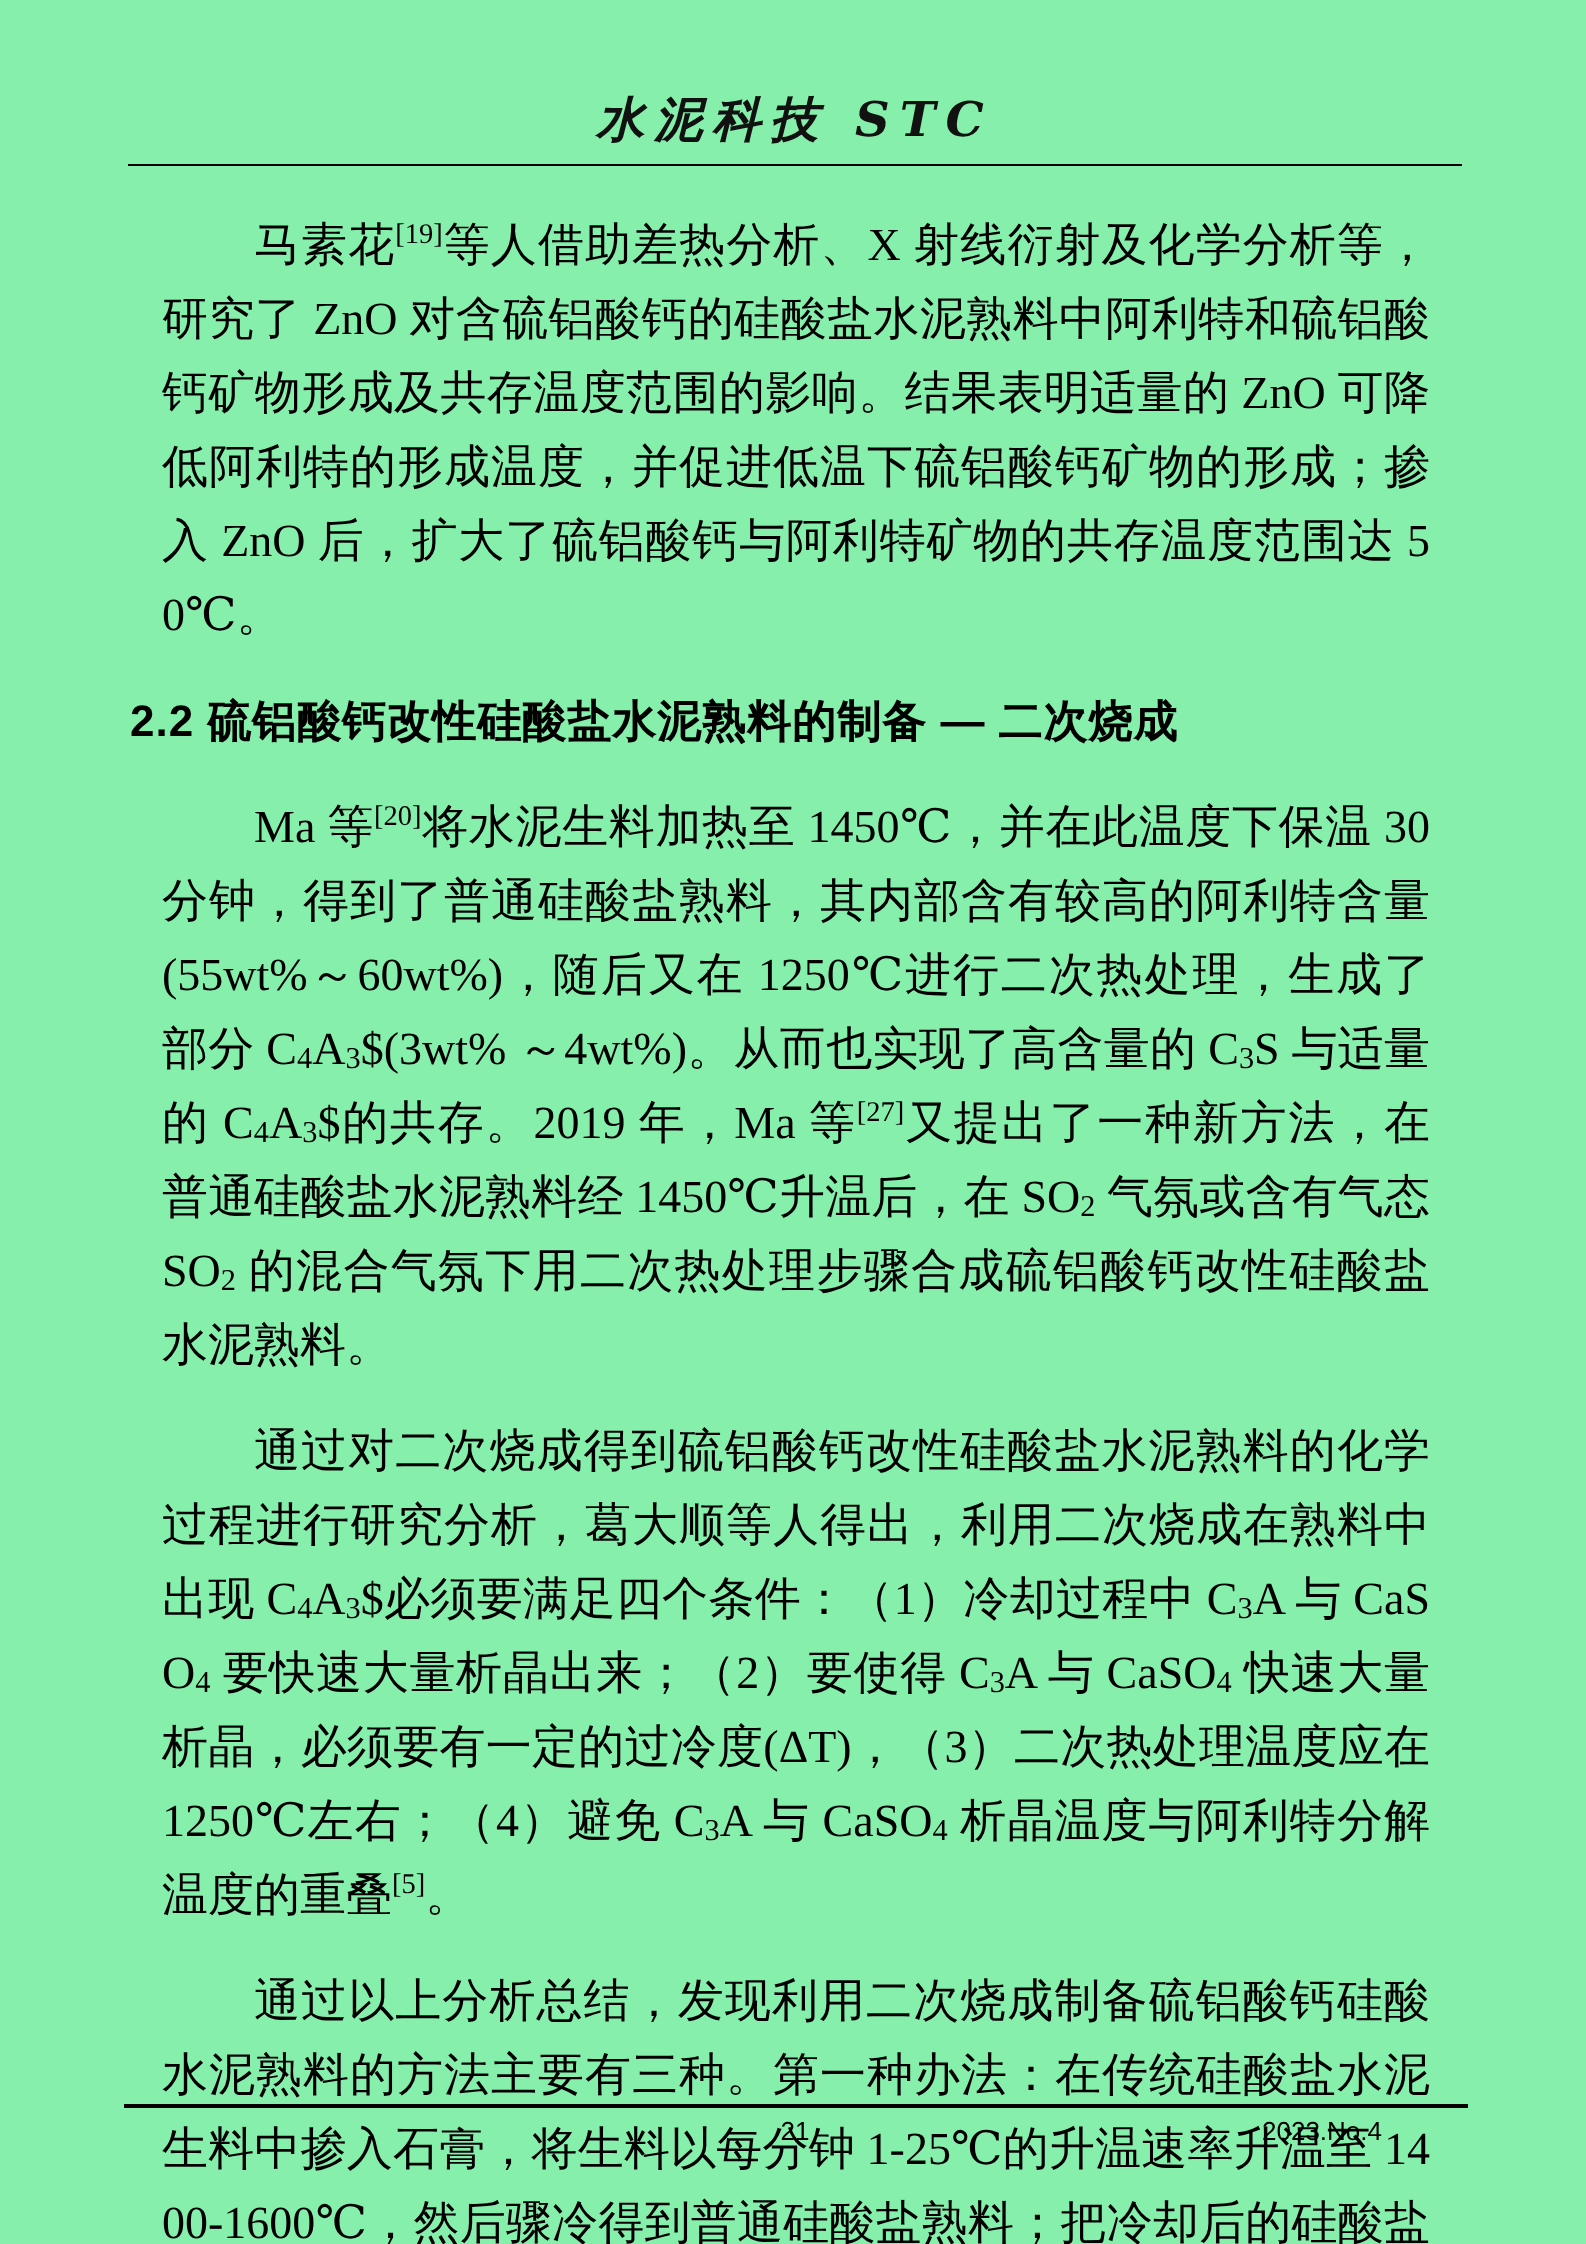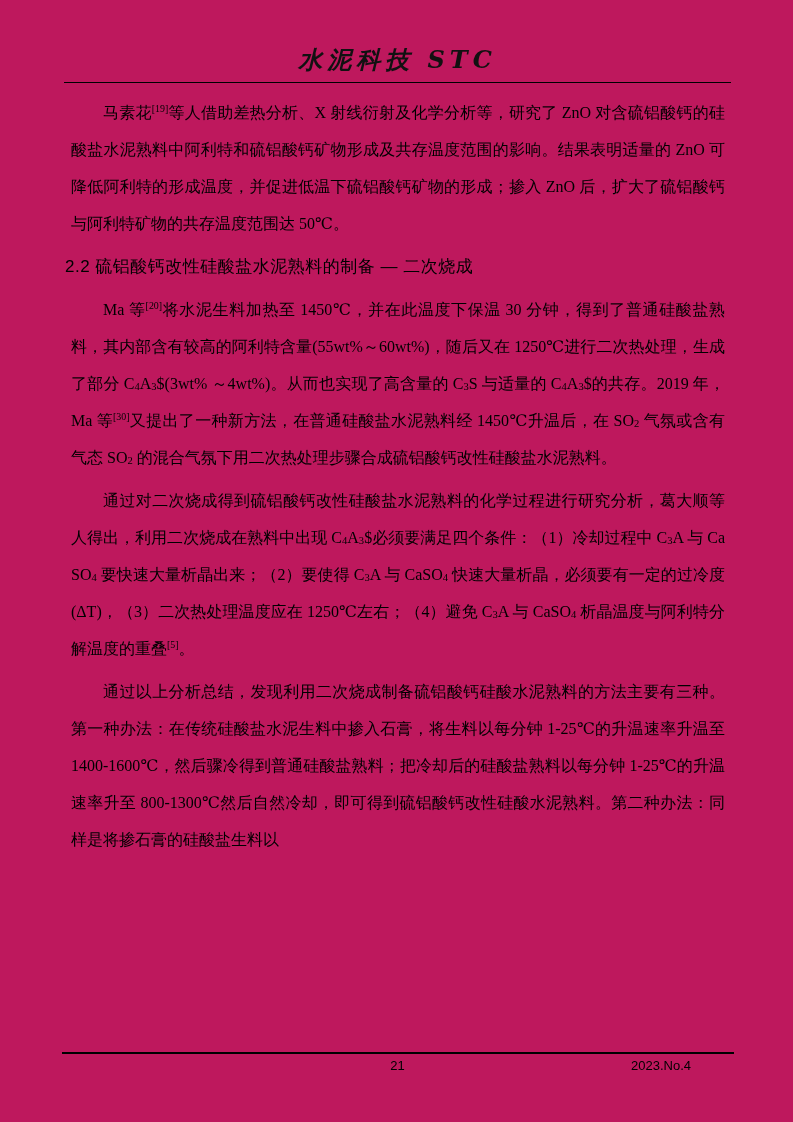--- a/index.html
+++ b/index.html
@@ -4,21 +4,21 @@
 <style>
   html, body {
     margin: 0;
     padding: 0;
     background: #ffffff;
   }
   .page {
     position: relative;
     width: 793px;
     height: 1122px;
-    background: #be185d;
+    background: #86efac;
     color: #000000;
     font-family: "Liberation Serif", "DejaVu Serif", serif;
     overflow: hidden;
   }
   
   .header {
     position: absolute;
     top: 44px;
     left: 64px;
     width: 667px;
@@ -40,43 +40,43 @@
     border-top: 1.6px solid #000000;
   }
   
   .content {
     position: absolute;
     top: 88px;
     left: 65px;
     width: 666px;
   }
   .content p {
-    margin: 6px;
-    font-size: 16px;
+    margin: 16px;
+    font-size: 23px;
     line-height: 37px;
     text-align: justify;
     text-indent: 2em;
     word-break: break-all;
   }
   .content p sup {
     font-size: 0.62em;
     line-height: 0;
     vertical-align: super;
   }
   .content p sub,
   .content h2 sub {
     font-size: 0.66em;
     line-height: 0;
     vertical-align: -0.12em;
   }
   .content h2 {
     margin: 0;
     font-family: "Liberation Sans", "DejaVu Sans", sans-serif;
-    font-size: 17px;
-    font-weight: normal;
+    font-size: 22px;
+    font-weight: bold;
     line-height: 37px;
     text-indent: 0;
     letter-spacing: 0.5px;
     color: #000000;
   }
   
   .footer-rule {
     position: absolute;
     top: 1052px;
     left: 62px;
@@ -111,21 +111,21 @@
 
   <div class="header">
     <span class="journal-title">水泥科技 STC</span>
   </div>
 
   <div class="header-rule"></div>
 
   <div class="content">
     <p>马素花<sup>[19]</sup>等人借助差热分析、X 射线衍射及化学分析等，研究了 ZnO 对含硫铝酸钙的硅酸盐水泥熟料中阿利特和硫铝酸钙矿物形成及共存温度范围的影响。结果表明适量的 ZnO 可降低阿利特的形成温度，并促进低温下硫铝酸钙矿物的形成；掺入 ZnO 后，扩大了硫铝酸钙与阿利特矿物的共存温度范围达 50℃。</p>
     <h2>2.2 硫铝酸钙改性硅酸盐水泥熟料的制备 — 二次烧成</h2>
-    <p>Ma 等<sup>[20]</sup>将水泥生料加热至 1450℃，并在此温度下保温 30 分钟，得到了普通硅酸盐熟料，其内部含有较高的阿利特含量(55wt%～60wt%)，随后又在 1250℃进行二次热处理，生成了部分 C<sub>4</sub>A<sub>3</sub>$(3wt% ～4wt%)。从而也实现了高含量的 C<sub>3</sub>S 与适量的 C<sub>4</sub>A<sub>3</sub>$的共存。2019 年，Ma 等<sup>[30]</sup>又提出了一种新方法，在普通硅酸盐水泥熟料经 1450℃升温后，在 SO<sub>2</sub> 气氛或含有气态 SO<sub>2</sub> 的混合气氛下用二次热处理步骤合成硫铝酸钙改性硅酸盐水泥熟料。</p>
+    <p>Ma 等<sup>[20]</sup>将水泥生料加热至 1450℃，并在此温度下保温 30 分钟，得到了普通硅酸盐熟料，其内部含有较高的阿利特含量(55wt%～60wt%)，随后又在 1250℃进行二次热处理，生成了部分 C<sub>4</sub>A<sub>3</sub>$(3wt% ～4wt%)。从而也实现了高含量的 C<sub>3</sub>S 与适量的 C<sub>4</sub>A<sub>3</sub>$的共存。2019 年，Ma 等<sup>[27]</sup>又提出了一种新方法，在普通硅酸盐水泥熟料经 1450℃升温后，在 SO<sub>2</sub> 气氛或含有气态 SO<sub>2</sub> 的混合气氛下用二次热处理步骤合成硫铝酸钙改性硅酸盐水泥熟料。</p>
     <p>通过对二次烧成得到硫铝酸钙改性硅酸盐水泥熟料的化学过程进行研究分析，葛大顺等人得出，利用二次烧成在熟料中出现 C<sub>4</sub>A<sub>3</sub>$必须要满足四个条件：（1）冷却过程中 C<sub>3</sub>A 与 CaSO<sub>4</sub> 要快速大量析晶出来；（2）要使得 C<sub>3</sub>A 与 CaSO<sub>4</sub> 快速大量析晶，必须要有一定的过冷度(ΔT)，（3）二次热处理温度应在 1250℃左右；（4）避免 C<sub>3</sub>A 与 CaSO<sub>4</sub> 析晶温度与阿利特分解温度的重叠<sup>[5]</sup>。</p>
     <p>通过以上分析总结，发现利用二次烧成制备硫铝酸钙硅酸水泥熟料的方法主要有三种。第一种办法：在传统硅酸盐水泥生料中掺入石膏，将生料以每分钟 1-25℃的升温速率升温至 1400-1600℃，然后骤冷得到普通硅酸盐熟料；把冷却后的硅酸盐熟料以每分钟 1-25℃的升温速率升至 800-1300℃然后自然冷却，即可得到硫铝酸钙改性硅酸水泥熟料。第二种办法：同样是将掺石膏的硅酸盐生料以</p>
   </div>
 
   <div class="footer-rule"></div>
 
   <div class="footer">
     <span class="page-number">21</span>
     <span class="issue-label">2023.No.4</span>
   </div>

